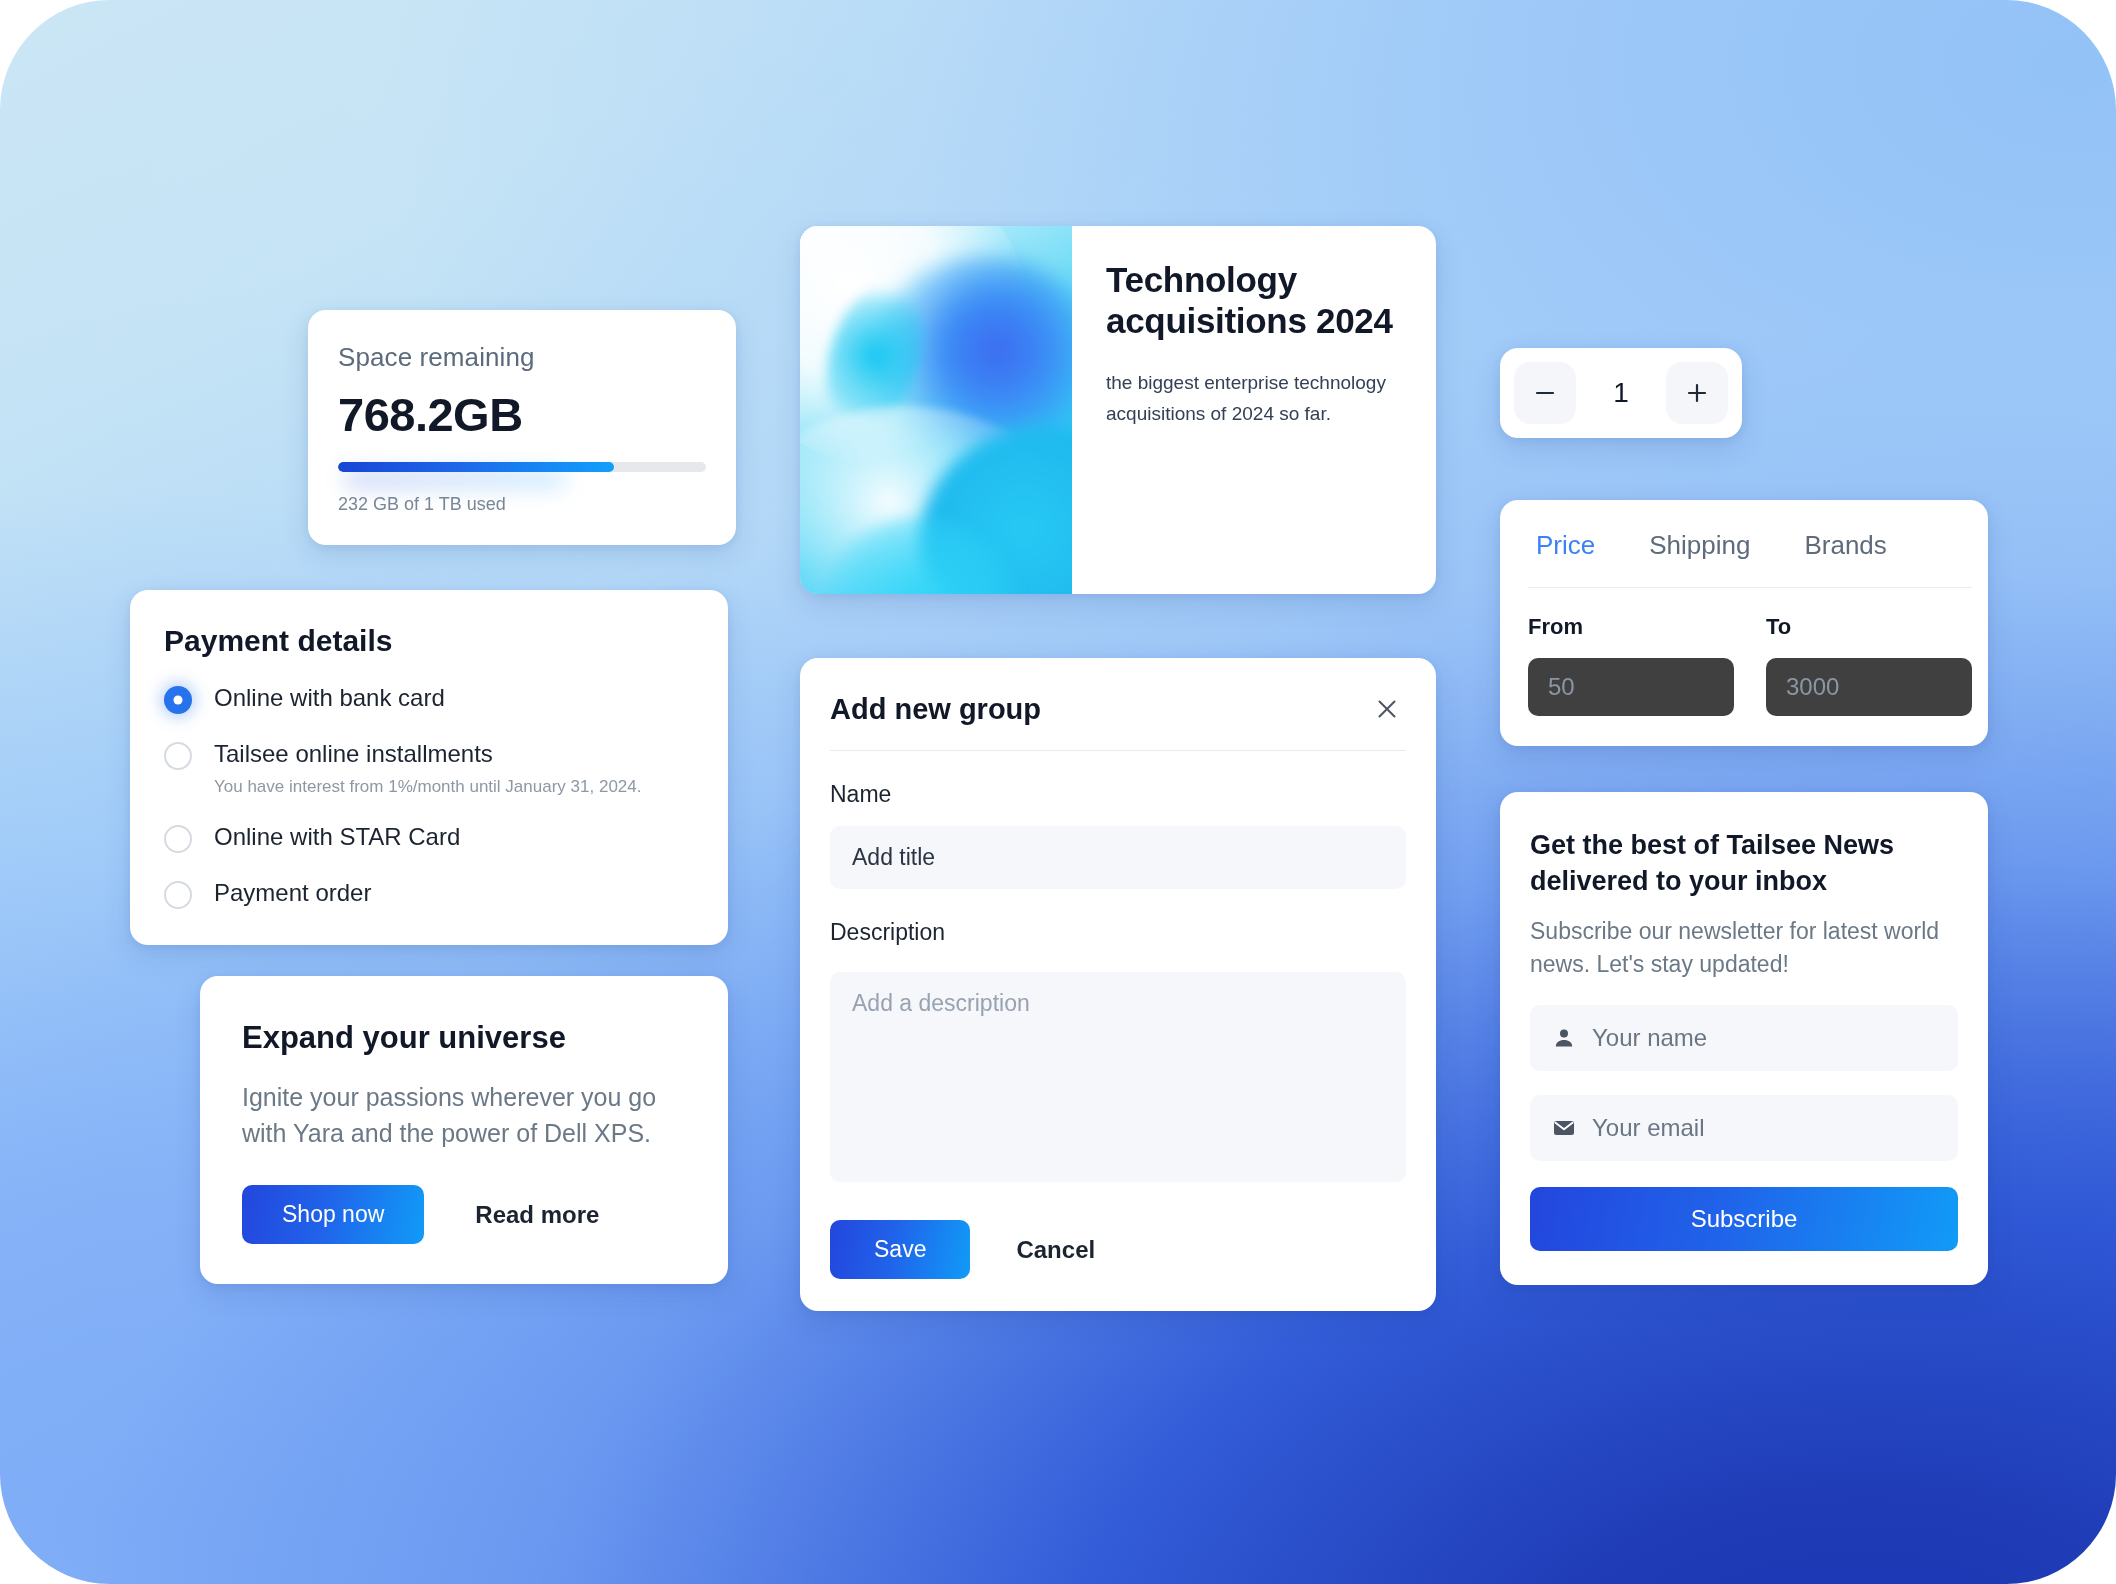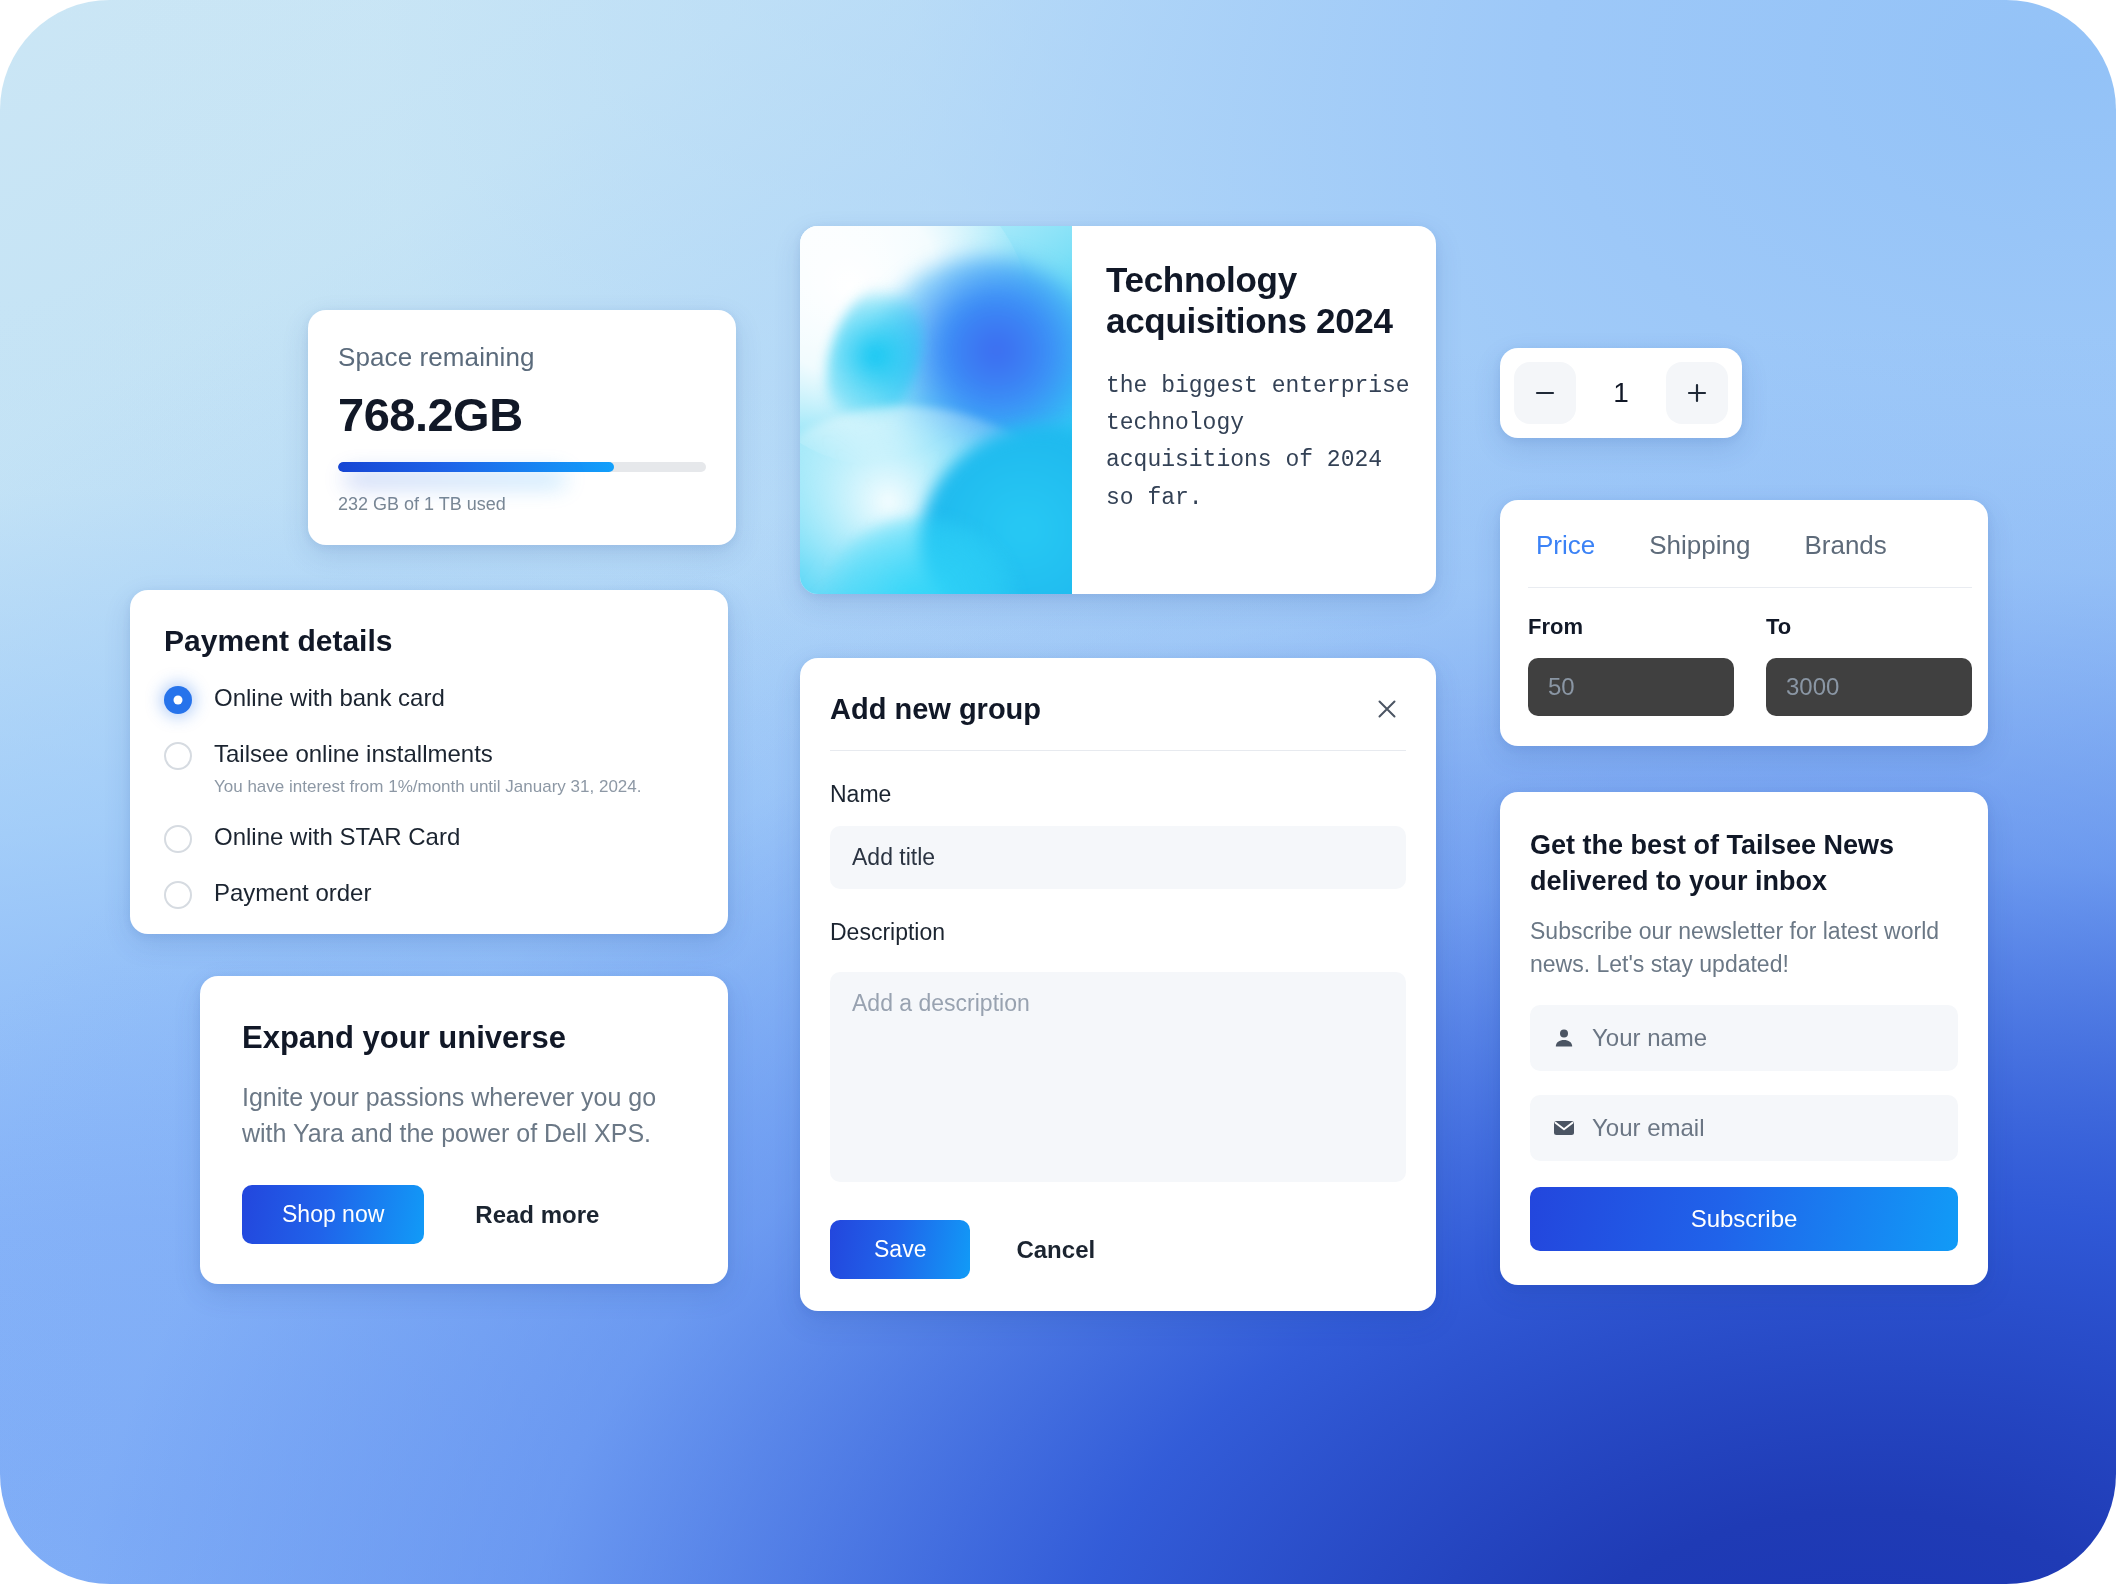--- a/index.html
+++ b/index.html
@@ -39,21 +39,21 @@
     background: linear-gradient(90deg, #1746d4 0%, #1f63e8 40%, #12a0fb 100%);
   }
   .progress-glow {
     position: absolute; left: 6px; right: 38%; top: 9px; height: 16px;
     background: linear-gradient(90deg, rgba(23,70,212,.45), rgba(18,160,251,.45));
     filter: blur(11px); opacity: .55; border-radius: 8px; pointer-events: none;
   }
   .space-sub { margin-top: 22px; font-size: 18px; color: #7a8794; }
 
   
-  #payment-card { left: 130px; top: 590px; width: 598px; padding: 34px 34px 25px 34px; }
+  #payment-card { left: 130px; top: 590px; width: 598px; padding: 34px 34px 36px 34px; }
   .payment-title { font-size: 30px; font-weight: bold; color: #111827; }
   .pay-list { margin-top: 26px; }
   .pay-row { display: flex; align-items: flex-start; gap: 22px; }
   .pay-row + .pay-row { margin-top: 26px; }
   .radio { position: relative; width: 28px; height: 28px; border-radius: 50%; flex: 0 0 28px; margin-top: 2px; }
   .radio.off { background: #ffffff; border: 2.5px solid #d6dbe1; }
   .radio.on { background: #2673eb; box-shadow: 0 0 16px 3px rgba(38,115,235,.35); }
   .radio.on::after {
     content: ""; position: absolute; left: 50%; top: 50%; width: 9px; height: 9px;
     border-radius: 50%; background: #fff; transform: translate(-50%,-50%);
@@ -92,21 +92,21 @@
   .m3 { left: 30px; top: 55px; width: 90px; height: 150px;
         background: radial-gradient(circle at 50% 50%, #16c7f2 0%, rgba(22,199,242,.4) 60%, rgba(22,199,242,0) 80%); filter: blur(6px); transform: rotate(18deg); }
   .m4 { left: -60px; top: 180px; width: 330px; height: 240px;
         background: radial-gradient(circle at 45% 40%, rgba(255,255,255,.95) 0%, rgba(255,255,255,.35) 45%, rgba(255,255,255,0) 72%); filter: blur(4px); }
   .m5 { left: 120px; top: 200px; width: 260px; height: 230px;
         background: radial-gradient(circle at 40% 45%, #27c9f4 0%, #1fb9ee 50%, rgba(31,185,238,0) 78%); filter: blur(8px); }
   .m6 { left: 20px; top: 290px; width: 200px; height: 180px;
         background: radial-gradient(circle at 50% 50%, #31d5f8 0%, rgba(49,213,248,.5) 55%, rgba(49,213,248,0) 80%); filter: blur(6px); }
   .tech-body { flex: 1; padding: 34px 24px 30px 34px; }
   .tech-title { font-size: 35px; font-weight: bold; color: #111827; line-height: 1.17; letter-spacing: -.3px; }
-  .tech-desc { margin-top: 26px; font-size: 23px; line-height: 1.62; color: #334155; font-family: Liberation Mono, monospace; }
+  .tech-desc { margin-top: 26px; font-size: 19px; line-height: 1.62; color: #334155; }
 
   
   #group-card { left: 800px; top: 658px; width: 636px; padding: 34px 30px 32px 30px; }
   .grp-head { display: flex; align-items: center; justify-content: space-between; }
   .grp-title { font-size: 29px; font-weight: bold; color: #111827; }
   .close-btn { background: none; border: 0; cursor: pointer; padding: 4px 6px; line-height: 0; }
   .grp-divider { height: 1px; background: #e7eaef; margin-top: 24px; }
   .field-label { font-size: 23px; color: #1b2430; margin-top: 30px; }
   .input-box {
     margin-top: 18px; background: #f5f7fa; border: 0; border-radius: 10px;

